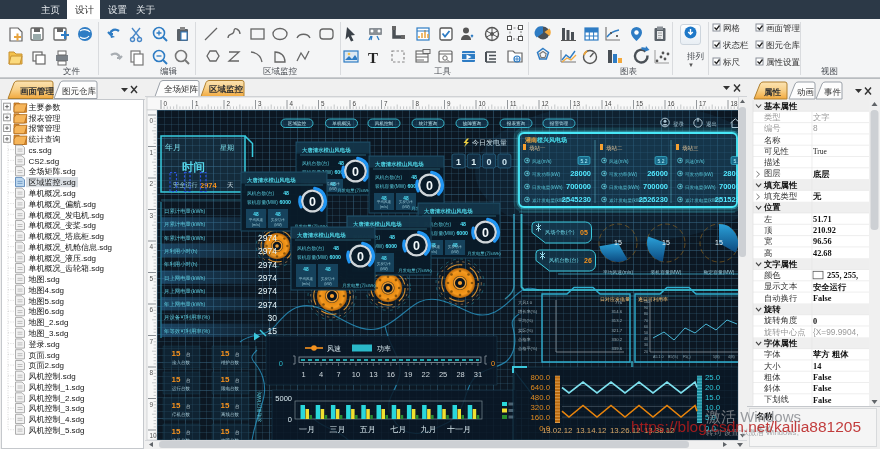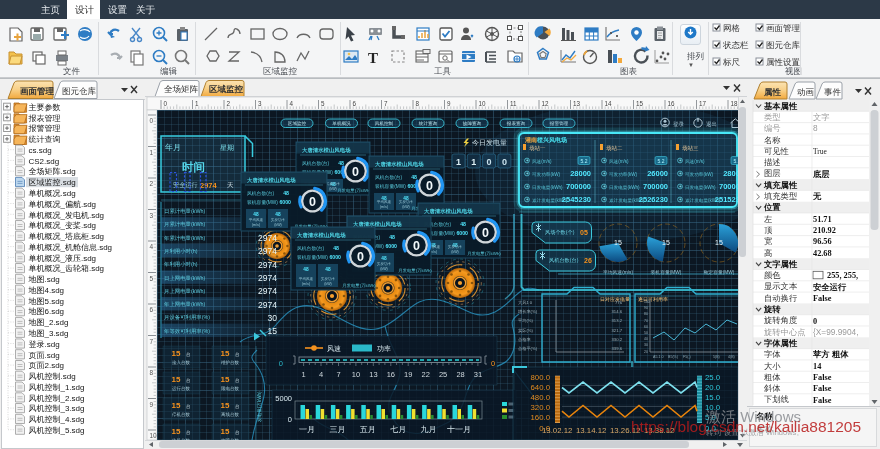--- a/index.html
+++ b/index.html
@@ -17,21 +17,21 @@
  <span class="a" style="left:108px">设置</span>
  <span class="a" style="left:136px">关于</span>
 </div>
 <div class="a" style="left:0;top:19px;width:880px;height:59px;background:#f4f5f6;border-bottom:1px solid #c9cbce"></div>
 <div class="a" style="left:0;top:65.5px;width:752px;height:12px;font-size:8.5px;color:#4a4e54;text-align:right">
  <span class="a" style="left:20px;width:60px">文件</span>
  <span class="a" style="left:117px;width:60px">编辑</span>
  <span class="a" style="left:237px;width:60px">区域监控</span>
  <span class="a" style="left:391px;width:60px">工具</span>
  <span class="a" style="left:577px;width:60px">图表</span>
- <span class="a" style="left:742px;width:60px">视图</span>
+ <span class="a" style="left:778px;width:60px">视图</span>
 </div>
 <div class="a" style="left:98px;top:22px;width:1px;height:53px;background:#d9dbde"></div>
 <div class="a" style="left:195px;top:22px;width:1px;height:53px;background:#d9dbde"></div>
 <div class="a" style="left:340px;top:22px;width:1px;height:53px;background:#d9dbde"></div>
 <div class="a" style="left:528px;top:22px;width:1px;height:53px;background:#d9dbde"></div>
 <div class="a" style="left:672px;top:22px;width:1px;height:53px;background:#d9dbde"></div>
 <div class="a" style="left:708px;top:22px;width:1px;height:53px;background:#d9dbde"></div>
 <div class="a" style="left:800px;top:22px;width:1px;height:53px;background:#d9dbde"></div>
 <svg class="a" style="left:0;top:19px" width="672" height="56" viewBox="0 0 672 56">
 <g>

